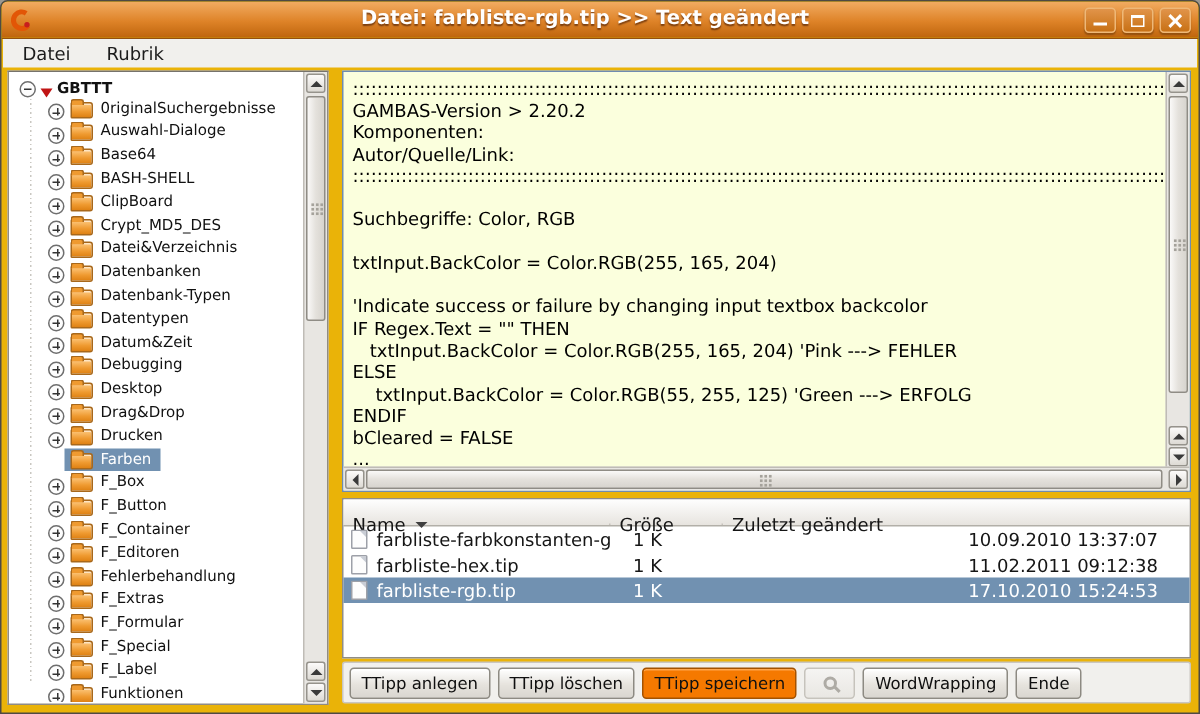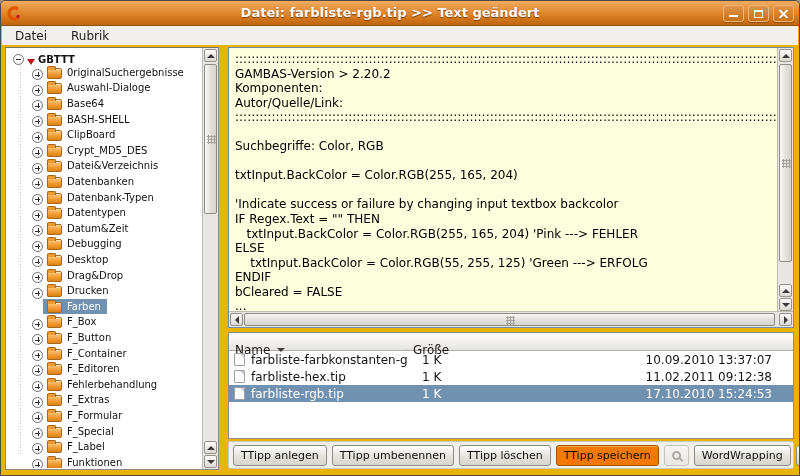--- a/index.html
+++ b/index.html
@@ -375,20 +375,23 @@
 
   <div class="table">
     <div class="thead" id="table-head">
         <div class="th" style="width: 178px;">
           <span>Name</span>
           <span class="sort"></span>
         </div>
         <div class="th" style="width: 75px;">
           <span>Größe</span>
         </div>
+        <div class="th">
+          <span>Zuletzt geändert</span>
+        </div>
       </div>
     <div id="table-body">
         <div class="tr">
           <div class="td-name">
             <span class="file"></span>
             <span>farbliste-farbkonstanten-gambas.tip</span>
           </div>
           <div class="td-size">1 K</div>
           <div class="td-date">10.09.2010 13:37:07</div>
         </div>
@@ -406,21 +409,20 @@
             <span>farbliste-rgb.tip</span>
           </div>
           <div class="td-size">1 K</div>
           <div class="td-date">17.10.2010 15:24:53</div>
         </div>
       </div>
   </div>
 
   <div class="buttonbar" id="buttonbar">
       <button class="btn">TTipp anlegen</button>
-      <button class="btn">TTipp umbenennen</button>
       <button class="btn">TTipp löschen</button>
       <button class="btn accent">TTipp speichern</button>
       <button class="btn icon-btn" aria-disabled="true">
         <span class="mag"></span>
       </button>
       <button class="btn">WordWrapping</button>
       <button class="btn">Ende</button>
     </div>
 
 </div>

